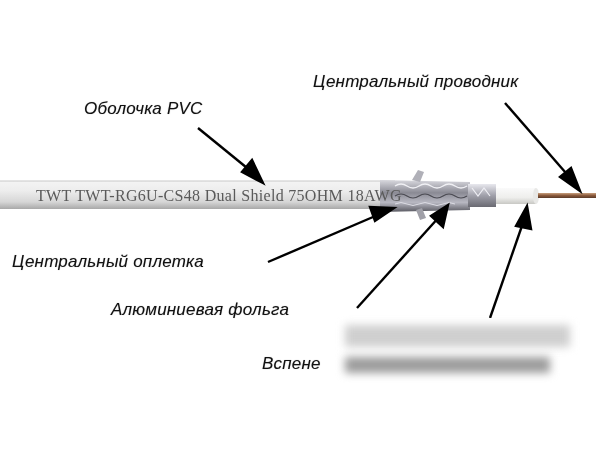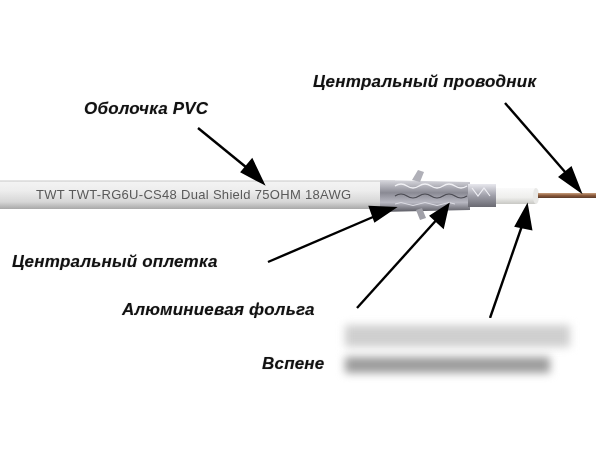--- a/index.html
+++ b/index.html
@@ -1,22 +1,22 @@
 <!DOCTYPE html>
 <html><head>
 <meta charset="utf-8">
 <style>
   html, body { margin: 0; padding: 0; background: #ffffff; }
   body { width: 600px; height: 450px; position: relative; overflow: hidden;
          font-family: "Liberation Sans", "DejaVu Sans", sans-serif; }
-  .label { position: absolute; font-weight: bold; font-style: italic; color: #111;
+  .label { position: absolute; font-weight: normal; font-style: italic; color: #111;
            font-size: 17px; white-space: nowrap; letter-spacing: 0.2px;
            text-shadow: 0 0 1px rgba(0,0,0,0.35); }
-  .cable-text { position: absolute; font-family: Liberation Sans, sans-serif;
-                font-size: 13px; color: #5a5a5a; white-space: nowrap; letter-spacing: 0.3px; }
+  .cable-text { position: absolute; font-family: Liberation Serif, serif;
+                font-size: 16px; color: #5a5a5a; white-space: nowrap; letter-spacing: 0.3px; }
   svg { position: absolute; left: 0; top: 0; }
   .blur-box { position: absolute; filter: blur(4px); }
 </style>
 </head>
 <body>
 
 <svg width="600" height="450" viewBox="0 0 600 450">
   <defs>
     <linearGradient id="jacketGrad" x1="0" y1="0" x2="0" y2="1">
       <stop offset="0" stop-color="#f4f4f4"></stop>
@@ -93,18 +93,18 @@
     <line x1="490" y1="318" x2="524" y2="220"></line>
     <polygon points="527,206 531,229 516,226"></polygon>
   </g>
 </svg>
 
 <div class="cable-text" style="left:36px; top:187px;">TWT TWT-RG6U-CS48 Dual Shield 75OHM 18AWG</div>
 
 <div class="label" style="left:313px; top:72px;">Центральный проводник</div>
 <div class="label" style="left:84px; top:99px;">Оболочка PVC</div>
 <div class="label" style="left:12px; top:252px;">Центральный оплетка</div>
-<div class="label" style="left:122px; top:300px;">Алюминиевая фольга</div>
+<div class="label" style="left:111px; top:300px;">Алюминиевая фольга</div>
 <div class="label" style="left:262px; top:354px;">Вспене</div>
 
 <div style="position:absolute; left:337px; top:318px; width:240px; height:70px; background:#ffffff;"></div>
 <div class="blur-box" style="left:345px; top:325px; width:225px; height:22px; background:#cfcfcf;"></div>
 <div class="blur-box" style="left:345px; top:357px; width:205px; height:16px; background:#9c9c9c;"></div>
 
 </body></html>

